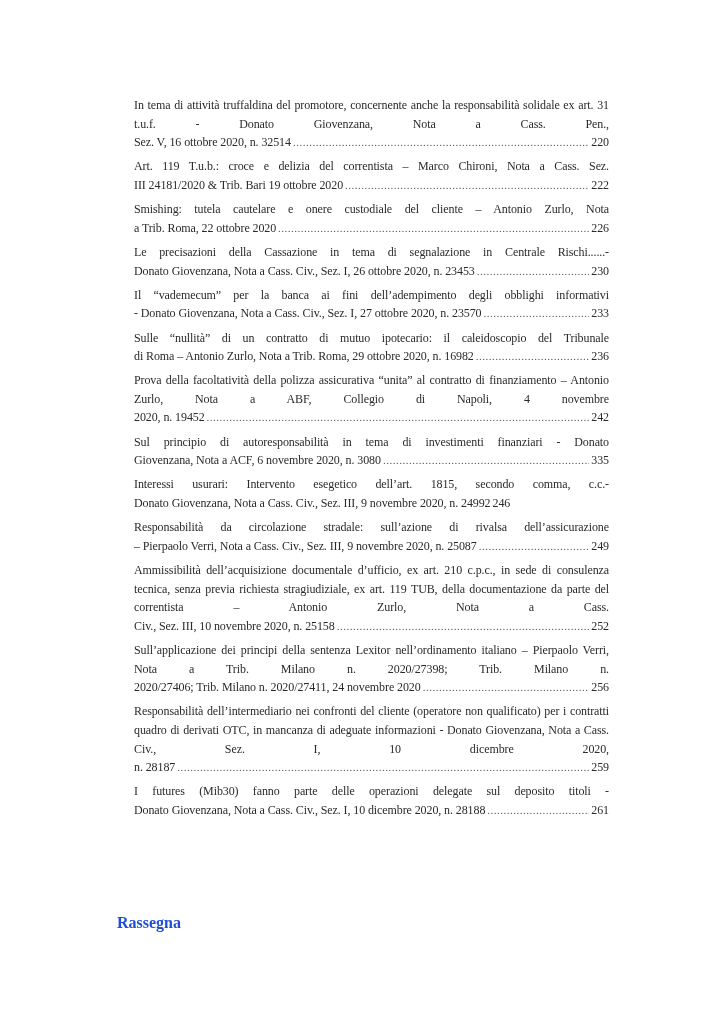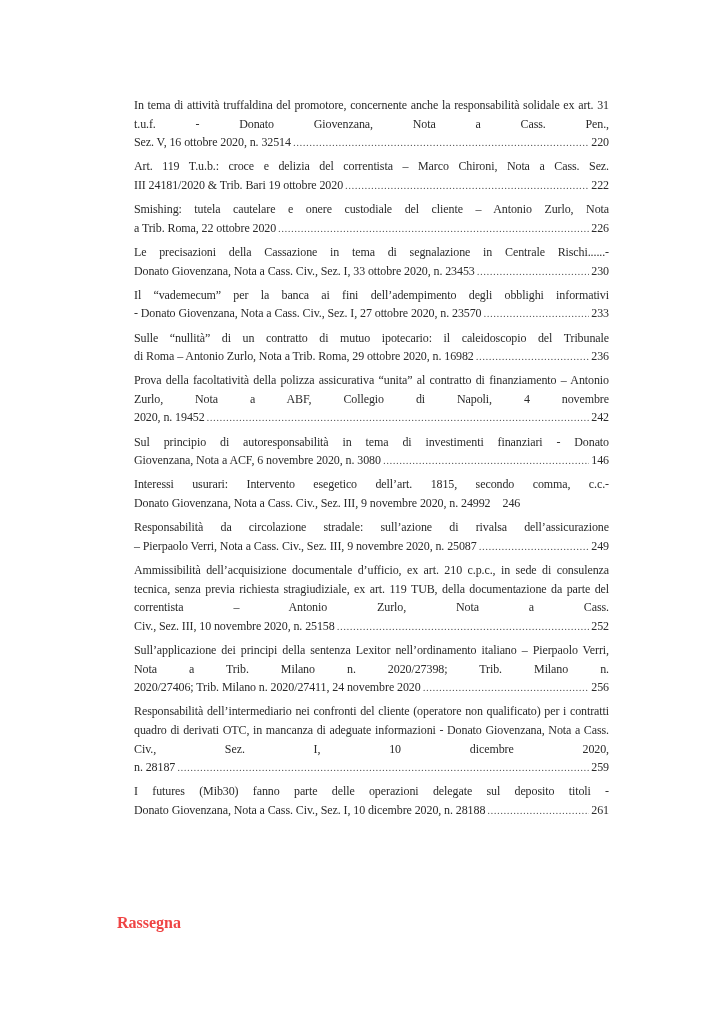--- a/index.html
+++ b/index.html
@@ -57,21 +57,21 @@
     .toc-entry .body-lines {
       text-align: justify;
       text-align-last: justify;
     }
     .section-heading {
       position: absolute;
       left: 117px;
       top: 914px;
       font-size: 16px;
       font-weight: bold;
-      color: #ef4444;
+      color: #1d4ed8;
       font-family: "Liberation Serif", "DejaVu Serif", serif;
     }
   </style>
 </head>
 <body>
 
 <div class="page">
 
   <div class="toc-entry">
     <div class="body-lines"><span>In tema di attività truffaldina del promotore, concernente anche la</span> <span>responsabilità solidale ex art. 31 t.u.f. - Donato Giovenzana, Nota a Cass. Pen.,</span></div>
@@ -96,21 +96,21 @@
     <div class="last-line">
         <span class="last-text">a Trib. Roma, 22 ottobre 2020</span>
         <span class="leader"></span>
         <span class="page-num">226</span>
       </div>
   </div>
 
   <div class="toc-entry">
     <div class="body-lines"><span>Le precisazioni della Cassazione in tema di segnalazione in Centrale Rischi......-</span></div>
     <div class="last-line">
-        <span class="last-text">Donato Giovenzana, Nota a Cass. Civ., Sez. I, 33 ottobre 2020, n. 23453</span>
+        <span class="last-text">Donato Giovenzana, Nota a Cass. Civ., Sez. I, 26 ottobre 2020, n. 23453</span>
         <span class="leader"></span>
         <span class="page-num">230</span>
       </div>
   </div>
 
   <div class="toc-entry">
     <div class="body-lines"><span>Il “vademecum” per la banca ai fini dell’adempimento degli obblighi informativi</span></div>
     <div class="last-line">
         <span class="last-text">- Donato Giovenzana, Nota a Cass. Civ., Sez. I, 27 ottobre 2020, n. 23570</span>
         <span class="leader"></span>
@@ -134,29 +134,29 @@
         <span class="leader"></span>
         <span class="page-num">242</span>
       </div>
   </div>
 
   <div class="toc-entry">
     <div class="body-lines"><span>Sul principio di autoresponsabilità in tema di investimenti finanziari - Donato</span></div>
     <div class="last-line">
         <span class="last-text">Giovenzana, Nota a ACF, 6 novembre 2020, n. 3080</span>
         <span class="leader"></span>
-        <span class="page-num">146</span>
+        <span class="page-num">335</span>
       </div>
   </div>
 
   <div class="toc-entry">
     <div class="body-lines"><span>Interessi usurari: Intervento esegetico dell’art. 1815, secondo comma, c.c.-</span></div>
     <div class="last-line">
         <span class="last-text">Donato Giovenzana, Nota a Cass. Civ., Sez. III, 9 novembre 2020, n. 24992</span>
-        <span class="page-num" style="margin-left:12px;">246</span>
+        <span class="page-num" style="margin-left:2px;">246</span>
       </div>
   </div>
 
   <div class="toc-entry">
     <div class="body-lines"><span>Responsabilità da circolazione stradale: sull’azione di rivalsa dell’assicurazione</span></div>
     <div class="last-line">
         <span class="last-text">– Pierpaolo Verri, Nota a Cass. Civ., Sez. III, 9 novembre 2020, n. 25087</span>
         <span class="leader"></span>
         <span class="page-num">249</span>
       </div>

